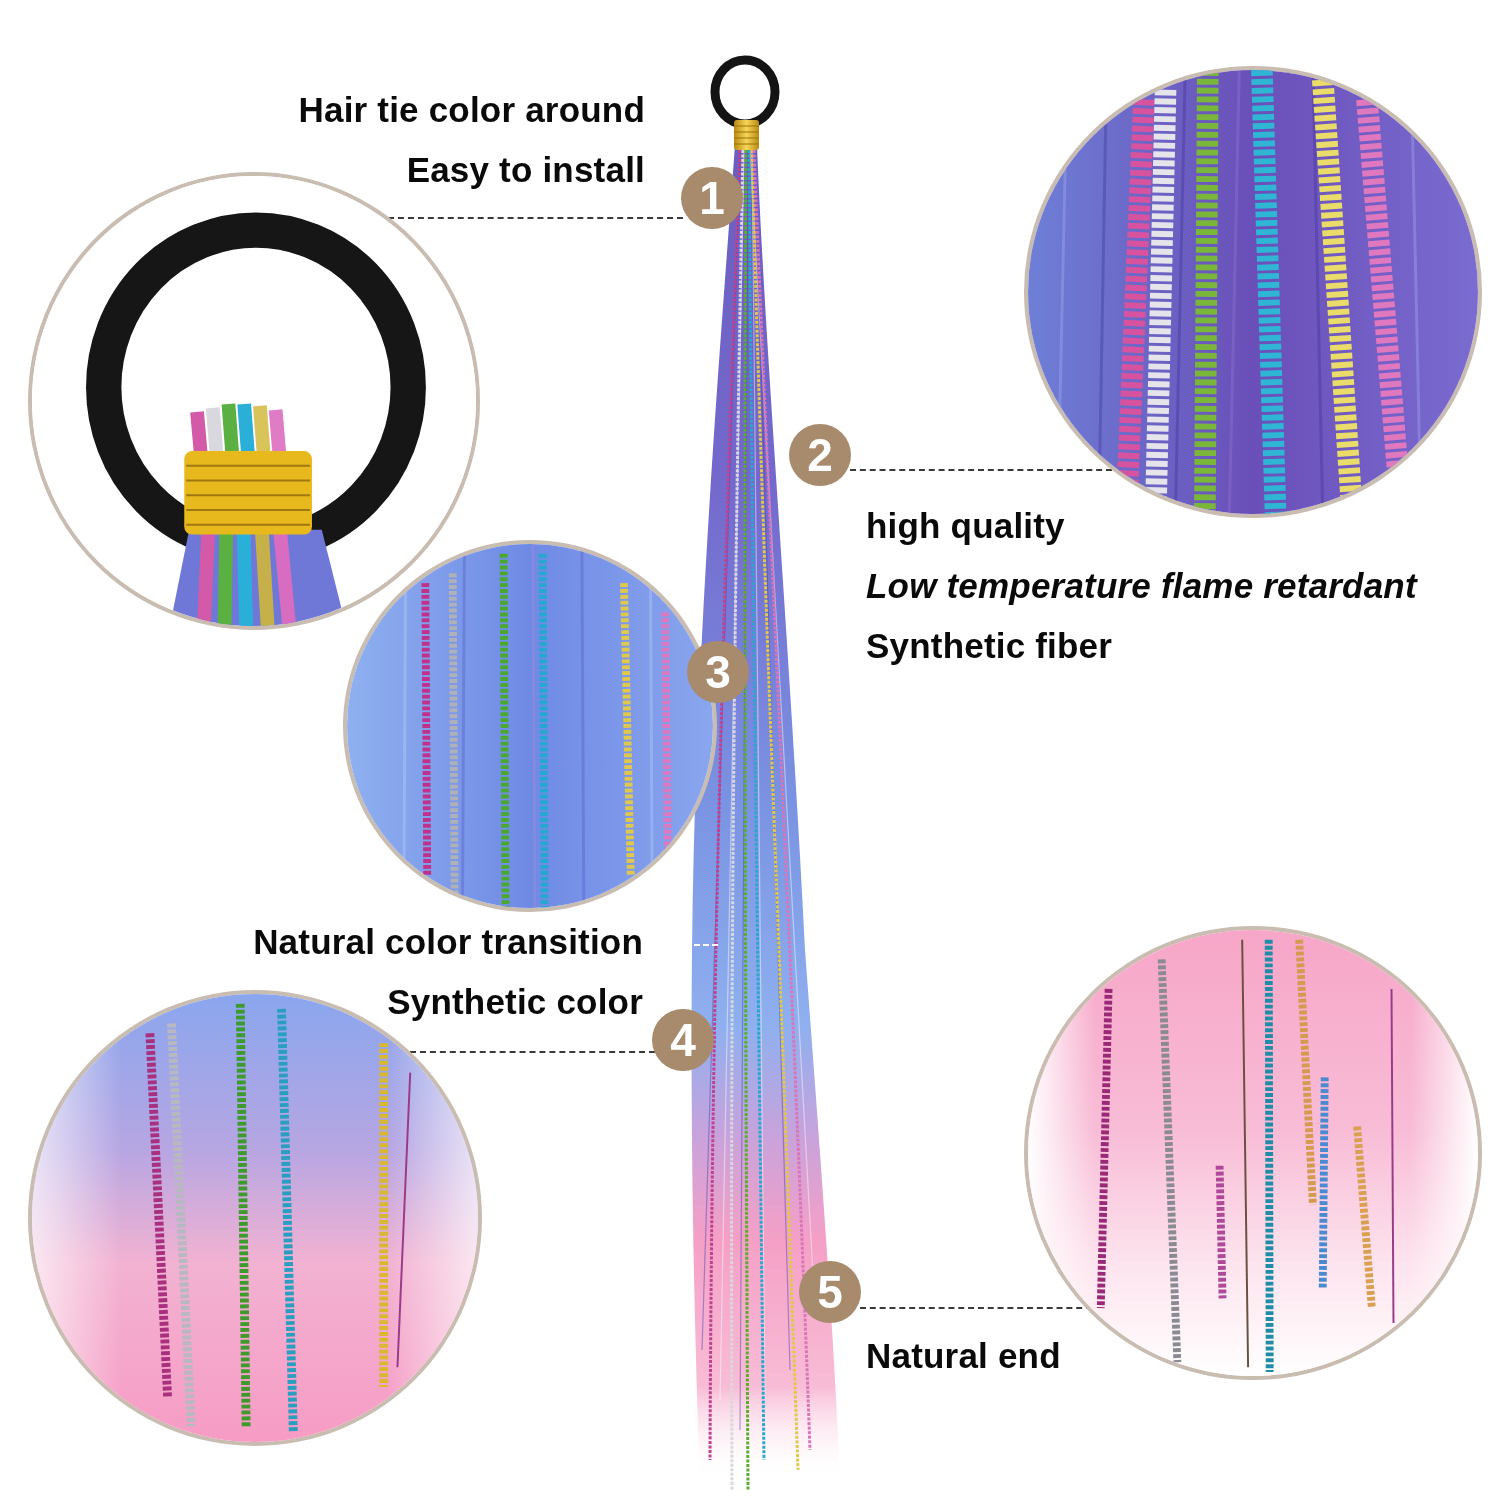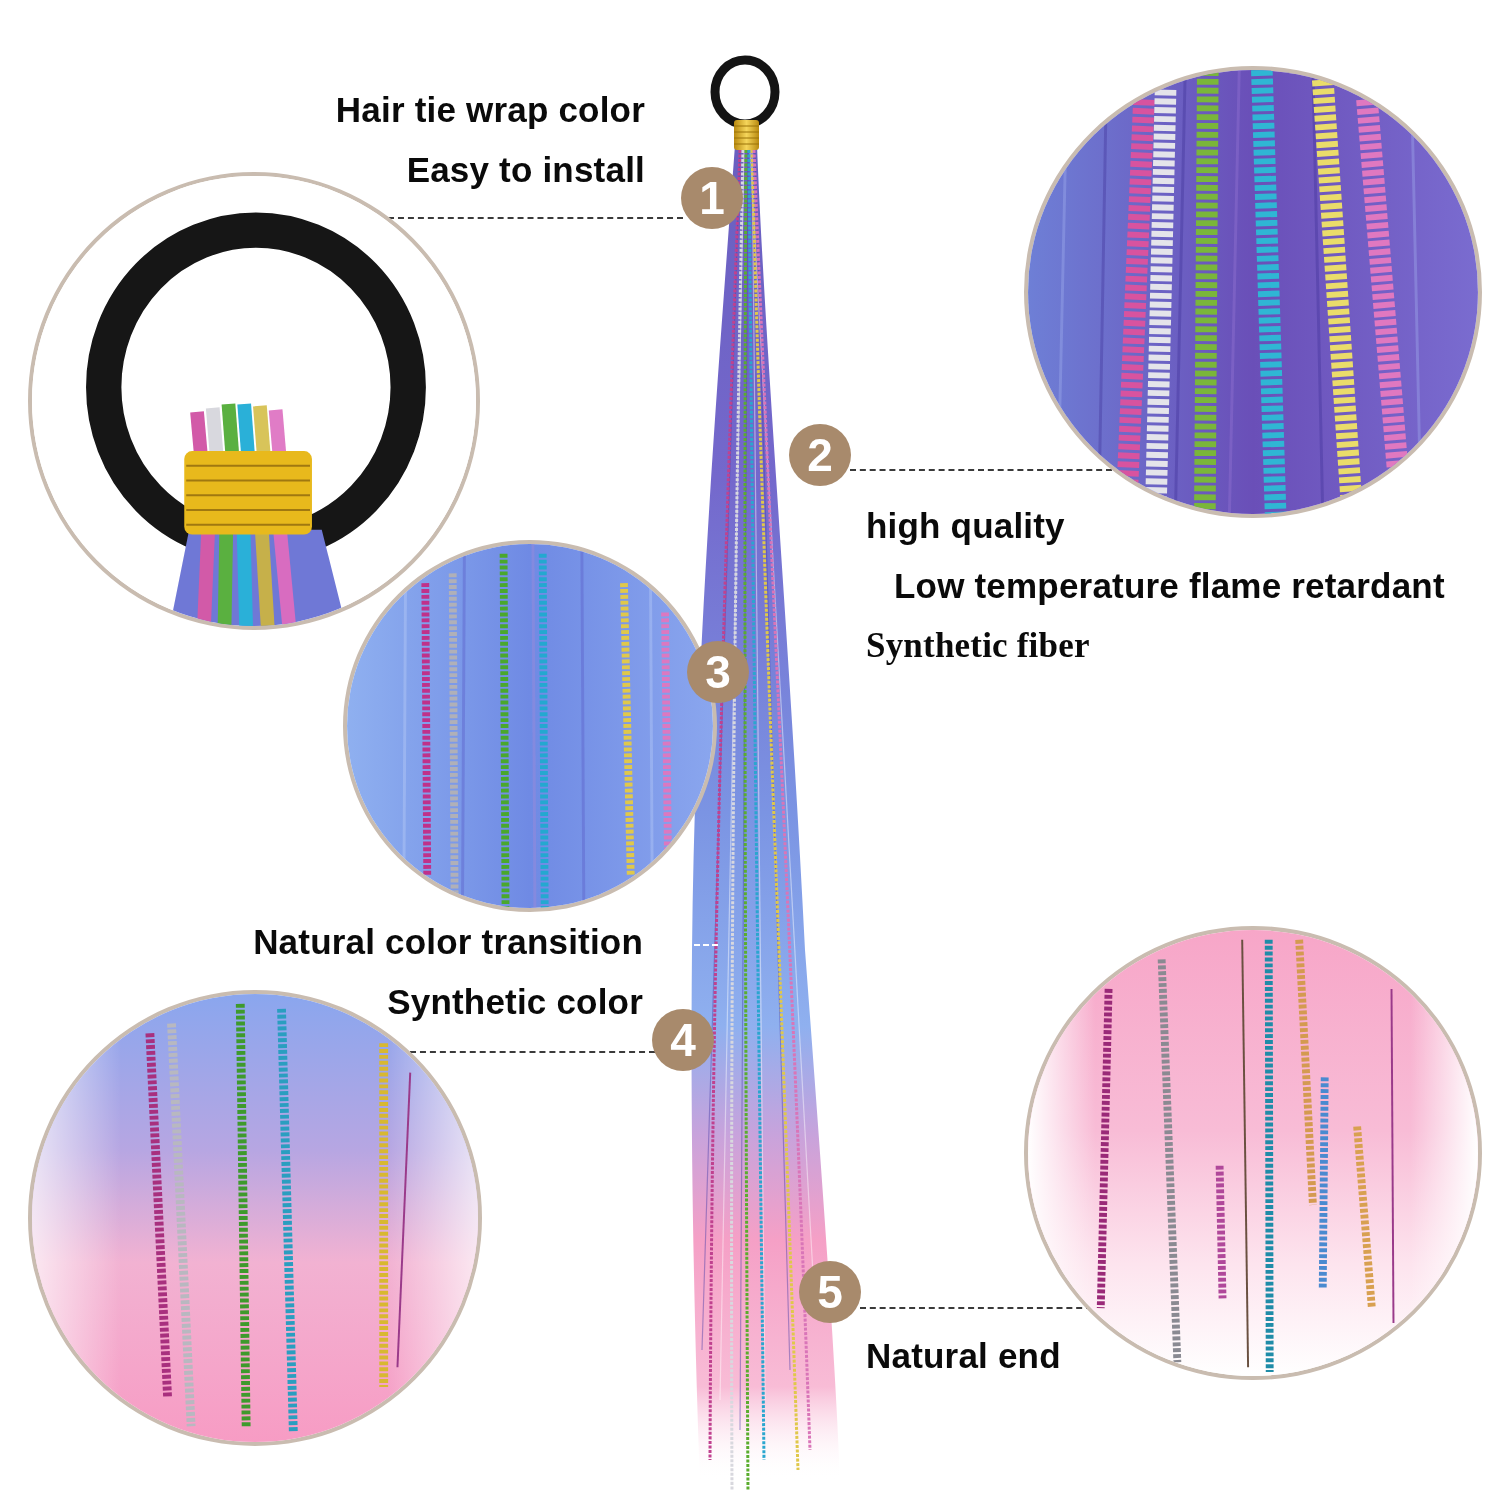--- a/index.html
+++ b/index.html
@@ -66,21 +66,21 @@
     <rect x="94" y="70" width="25" height="30" rx="3" fill="url(#goldGrad)"></rect>
     <g stroke="#9a7208" stroke-width="1">
       <line x1="94" y1="76" x2="119" y2="76"></line>
       <line x1="94" y1="82" x2="119" y2="82"></line>
       <line x1="94" y1="88" x2="119" y2="88"></line>
       <line x1="94" y1="94" x2="119" y2="94"></line>
     </g>
   </svg>
 </div>
 
-<div class="label right" style="right:855px; top:90px;">Hair tie wrap color</div>
+<div class="label right" style="right:855px; top:90px;">Hair tie color around</div>
 <div class="label right" style="right:855px; top:150px;margin-left:48px;">Easy to install</div>
 <div class="dash" style="left:388px; top:217px; width:295px;"></div>
 <div class="badge" style="left:681px; top:167px; background:#a88a6c;">1</div>
 
 <div class="circle" style="left:28px; top:172px; width:452px; height:458px;">
   <svg viewBox="0 0 452 458" xmlns="http://www.w3.org/2000/svg">
     <rect width="452" height="458" fill="#ffffff"></rect>
 
     <ellipse cx="228" cy="215" rx="155" ry="160" fill="none" stroke="#161616" stroke-width="36"></ellipse>
 
@@ -109,22 +109,22 @@
       <line x1="157" y1="325" x2="283" y2="325"></line>
       <line x1="157" y1="340" x2="283" y2="340"></line>
       <line x1="157" y1="355" x2="283" y2="355"></line>
     </g>
   </svg>
 </div>
 
 <div class="badge" style="left:789px; top:424px; background:#a88a6c;">2</div>
 <div class="dash" style="left:850px; top:469px; width:262px;"></div>
 <div class="label" style="left:866px; top:506px;text-align:center;">high quality</div>
-<div class="label" style="left:894px; top:566px;">Low temperature flame retardant</div>
-<div class="label" style="left:866px; top:626px;font-family:Liberation Serif, serif;">Synthetic fiber</div>
+<div class="label" style="left:866px; top:566px;font-style:italic;">Low temperature flame retardant</div>
+<div class="label" style="left:866px; top:626px;">Synthetic fiber</div>
 
 <div class="circle" style="left:1024px; top:66px; width:458px; height:452px;">
   <svg viewBox="0 0 458 452" xmlns="http://www.w3.org/2000/svg">
     <defs>
       <linearGradient id="g2bg" x1="0" y1="0" x2="1" y2="0">
         <stop offset="0" stop-color="#6e7fd6"></stop>
         <stop offset="0.5" stop-color="#6a4fb8"></stop>
         <stop offset="1" stop-color="#7a6cd0"></stop>
       </linearGradient>
     </defs>

